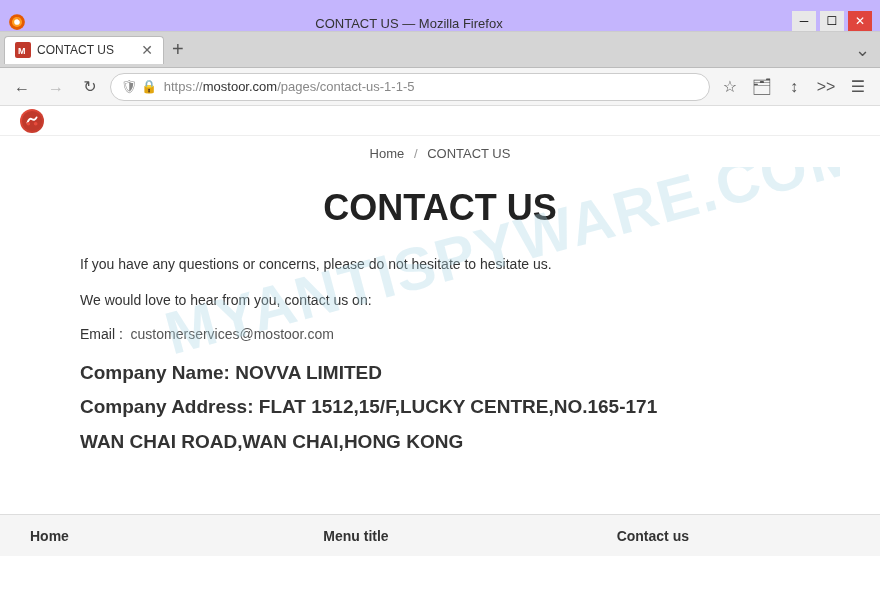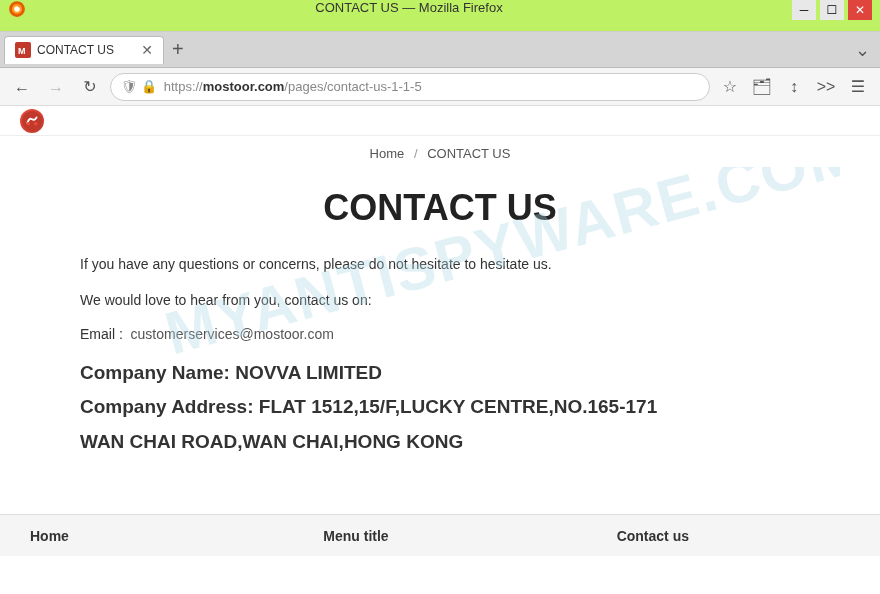--- a/index.html
+++ b/index.html
@@ -1,21 +1,21 @@
 <!DOCTYPE html>
 <html><head>
   <meta charset="utf-8">
   <style>
     * { margin: 0; padding: 0; box-sizing: border-box; }
     body { font-family: Arial, sans-serif; background: #fff; width: 880px; height: 594px; overflow: hidden; }
 
     
     .titlebar {
-      display: flex; align-items: flex-start; justify-content: space-between;
-      background: #bef264; height: 32px; padding: 0 8px;
+      display: flex; align-items: flex-end; justify-content: space-between;
+      background: #c4b5fd; height: 32px; padding: 0 8px;
       border-bottom: 1px solid #ccc;
     }
     .titlebar-left { display: flex; align-items: center; gap: 6px; }
     .titlebar-title { font-size: 13px; color: #333; flex: 1; text-align: center; }
     .titlebar-controls { display: flex; gap: 4px; }
     .titlebar-controls button {
       width: 24px; height: 20px; border: none; cursor: pointer;
       font-size: 12px; display: flex; align-items: center; justify-content: center;
     }
     .btn-min { background: #e8e8e8; }
@@ -52,21 +52,21 @@
     }
     .nav-btn:disabled { color: #bbb; cursor: default; }
     .address-bar {
       flex: 1; display: flex; align-items: center;
       background: #fff; border: 1px solid #ccc; border-radius: 20px;
       height: 28px; padding: 0 10px; gap: 6px;
     }
     .address-bar-icons { display: flex; gap: 4px; align-items: center; color: #888; font-size: 13px; }
     .address-text { flex: 1; font-size: 13px; color: #333; }
     .address-text .protocol { color: #888; margin-top: 35px; }
-    .address-text .domain { color: #333; font-weight: bold; }
+    .address-text .domain { color: #333; font-weight: normal; }
     .address-text .path { color: #888; }
     .nav-right { display: flex; gap: 4px; align-items: center; }
     .nav-icon-btn { background: none; border: none; cursor: pointer; color: #555; font-size: 16px; width: 28px; height: 28px; display: flex; align-items: center; justify-content: center; }
 
     
     .logo-bar {
       height: 30px; background: #fff; border-bottom: 1px solid #eee;
       display: flex; align-items: center; padding: 0 20px;
     }
     .logo-img { display: flex; align-items: center; }

